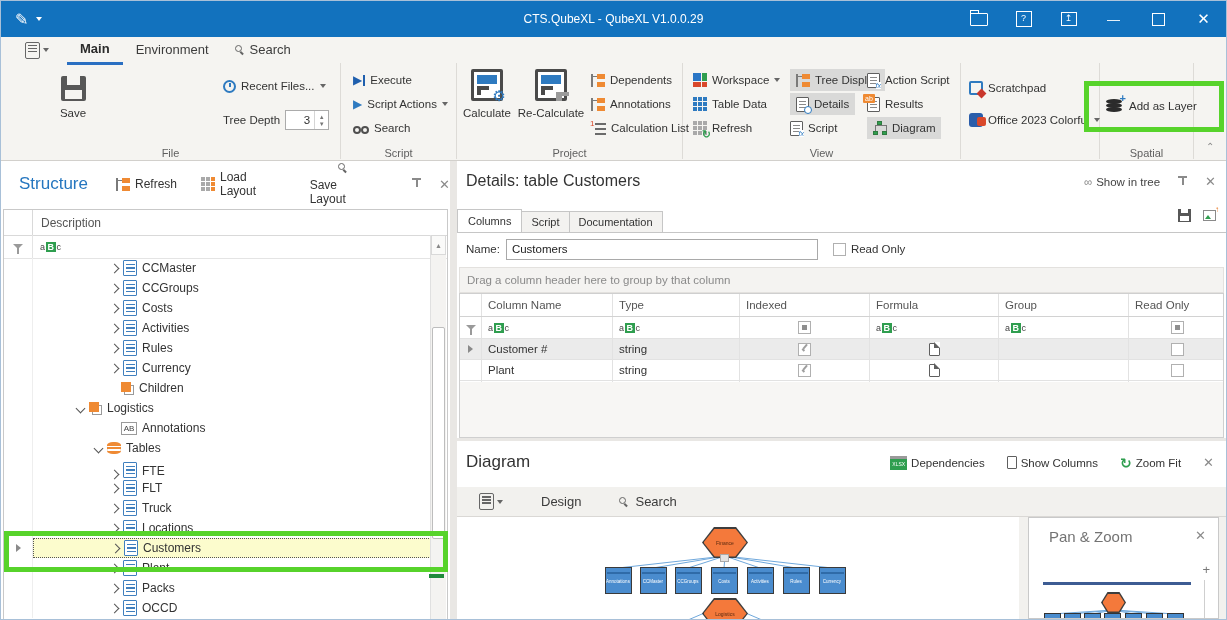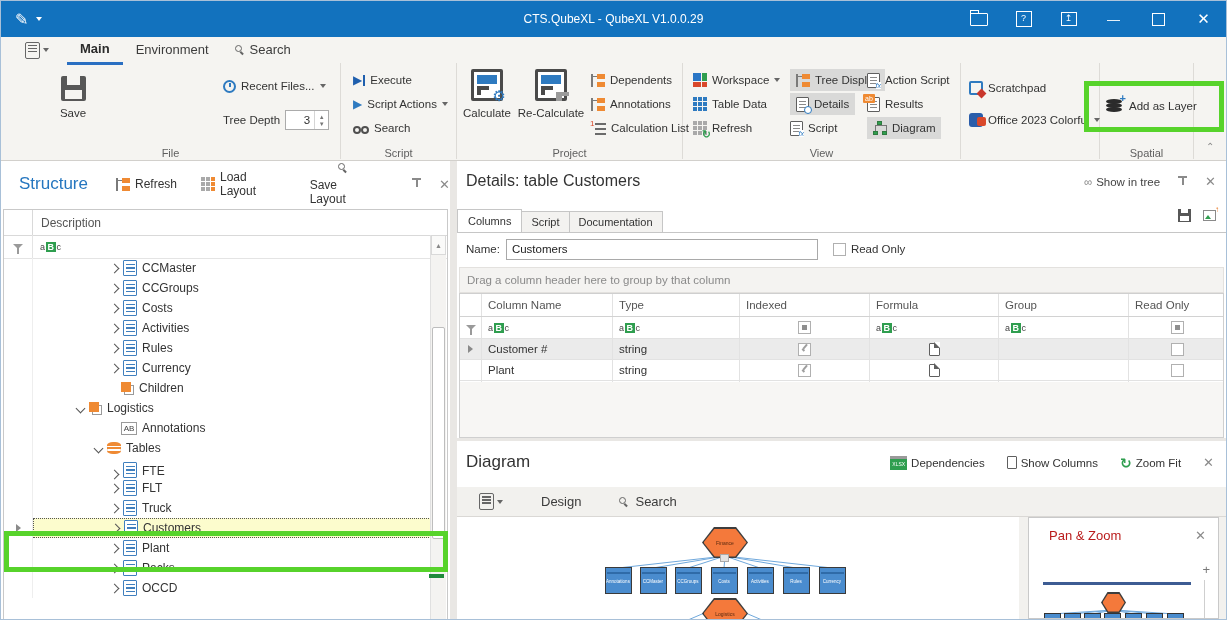--- a/index.html
+++ b/index.html
@@ -190,21 +190,21 @@
   .di-toolbar .menu-btn{margin-left:22px;}
   .di-tab{font-size:13px;color:#3c3c3c;margin-left:38px;display:flex;align-items:center;gap:6px;}
   .dg-canvas{position:absolute;left:0;top:76px;width:562px;bottom:0;background:#fff;overflow:hidden;border-right:1px solid #e4e2df;}
   .dg-rightbg{position:absolute;left:562px;top:76px;right:0;bottom:0;background:#f2f1ee;}
   .hexO{position:absolute;clip-path:polygon(26% 0,74% 0,100% 50%,74% 100%,26% 100%,0 50%);background:#3d3d3d;}
   .hexI{position:absolute;left:1.5px;top:1.5px;right:1.5px;bottom:1.5px;clip-path:polygon(26% 0,74% 0,100% 50%,74% 100%,26% 100%,0 50%);background:#f4793b;display:flex;align-items:center;justify-content:center;color:#5a2a10;font-size:5px;}
   .nbox{position:absolute;width:27px;height:27px;background:#4a8cce;border:1.5px solid #3a3a3a;box-sizing:border-box;color:#fff;}
   .nbox .bar{position:absolute;left:1px;right:1px;top:4px;height:1.5px;background:#2f6ba8;}
   .nbox .lbl{position:absolute;left:0;right:0;top:11px;text-align:center;font-size:4.5px;overflow:hidden;white-space:nowrap;}
   .panzoom{position:absolute;left:571px;top:76px;width:191px;bottom:0;background:#fff;border:1px solid #c9c9c9;box-sizing:border-box;overflow:hidden;}
-  .pz-title{position:absolute;left:20px;top:10px;font-size:13px;color:#b91c1c;}
+  .pz-title{position:absolute;left:20px;top:10px;font-size:15px;color:#737373;}
   .pz-x{position:absolute;right:12px;top:10px;}
   .pz-plus{position:absolute;right:8px;top:44px;font-size:13px;color:#777;}
   .pz-slider{position:absolute;right:13px;top:62px;width:1.5px;bottom:0;background:#cfcfcf;}
   .pz-line{position:absolute;left:14px;top:64px;width:148px;height:3px;background:#3d5c93;}
   .mbox{position:absolute;width:17px;height:12px;background:#4a8cce;border:1px solid #333;box-sizing:border-box;}
   svg.lines{position:absolute;left:0;top:0;}
 </style>
 </head>
 <body>
 
@@ -645,20 +645,32 @@
           <div class="trow">
             <span class="gut"></span>
             <span class="cnt" style="padding-left: 78px;">
               <span class="chev r"></span>
               <span class="ic-table">
                 <i></i>
                 <i></i>
                 <i></i>
               </span>
               <span>Truck</span>
+            </span>
+          </div>
+          <div class="trow">
+            <span class="gut"></span>
+            <span class="cnt" style="padding-left: 78px;">
+              <span class="chev r"></span>
+              <span class="ic-table">
+                <i></i>
+                <i></i>
+                <i></i>
+              </span>
+              <span>Locations</span>
             </span>
           </div>
           <div class="trow">
             <span class="gut">
               <span class="marker"></span>
             </span>
             <span class="cnt sel" style="padding-left: 78px;">
               <span class="chev r"></span>
               <span class="ic-table">
                 <i></i>

